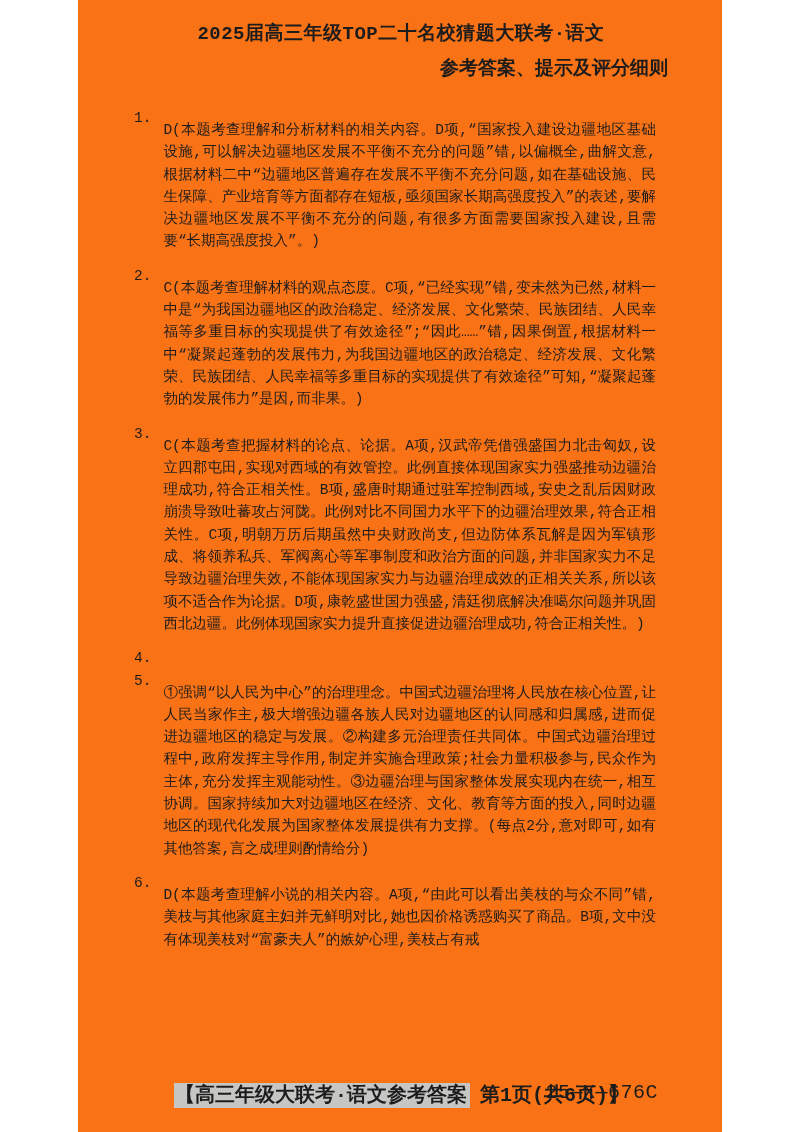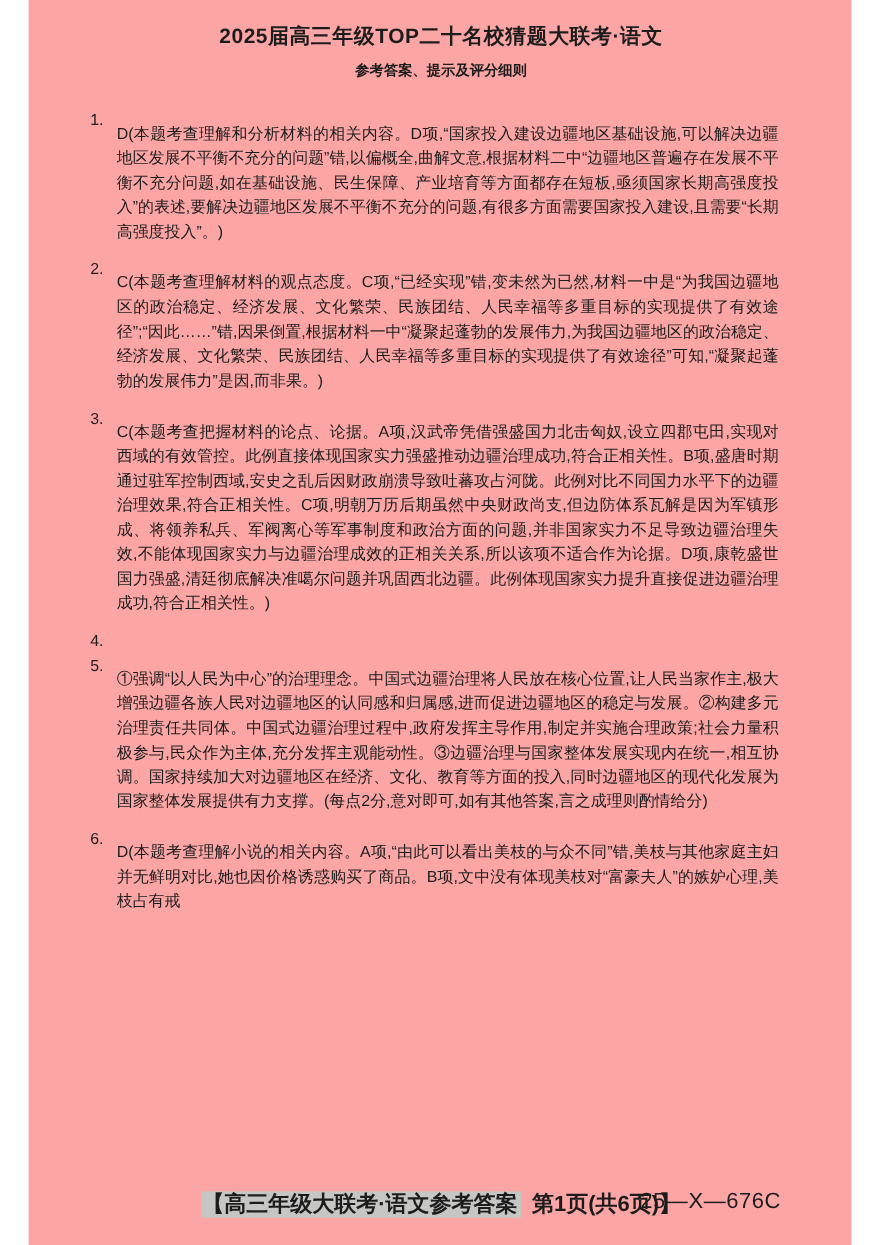--- a/index.html
+++ b/index.html
@@ -1,37 +1,37 @@
 <!DOCTYPE html>
 <html><head>
 <meta charset="utf-8">
 <style>
   * { margin: 0; padding: 0; box-sizing: border-box; }
   html, body { background: #ffffff; }
   .page {
-    width: 748px;
+    width: 644px;
     height: 1132px;
     margin: 0 auto;
-    background: #fca5a5;
+    background: #f97316;
     color: #1c1c1c;
-    font-family: Liberation Sans, sans-serif;
+    font-family: Liberation Mono, monospace;
     position: relative;
     padding: 16px 54px 0 56px;
     overflow: hidden;
   }
   .title {
     text-align: center;
     font-size: 19px;
     font-weight: bold;
     letter-spacing: 0.5px;
     margin-top: 4px;
   }
   .subtitle {
-    text-align: center;
-    font-size: 13px;
+    text-align: right;
+    font-size: 19px;
     font-weight: bold;
     margin-top: 9px;
   }
   .content {
     margin-top: 26px;
     font-size: 14.5px;
     line-height: 22.3px;
   }
   .item { display: flex; }
   .num { flex: 0 0 auto; white-space: pre; }

